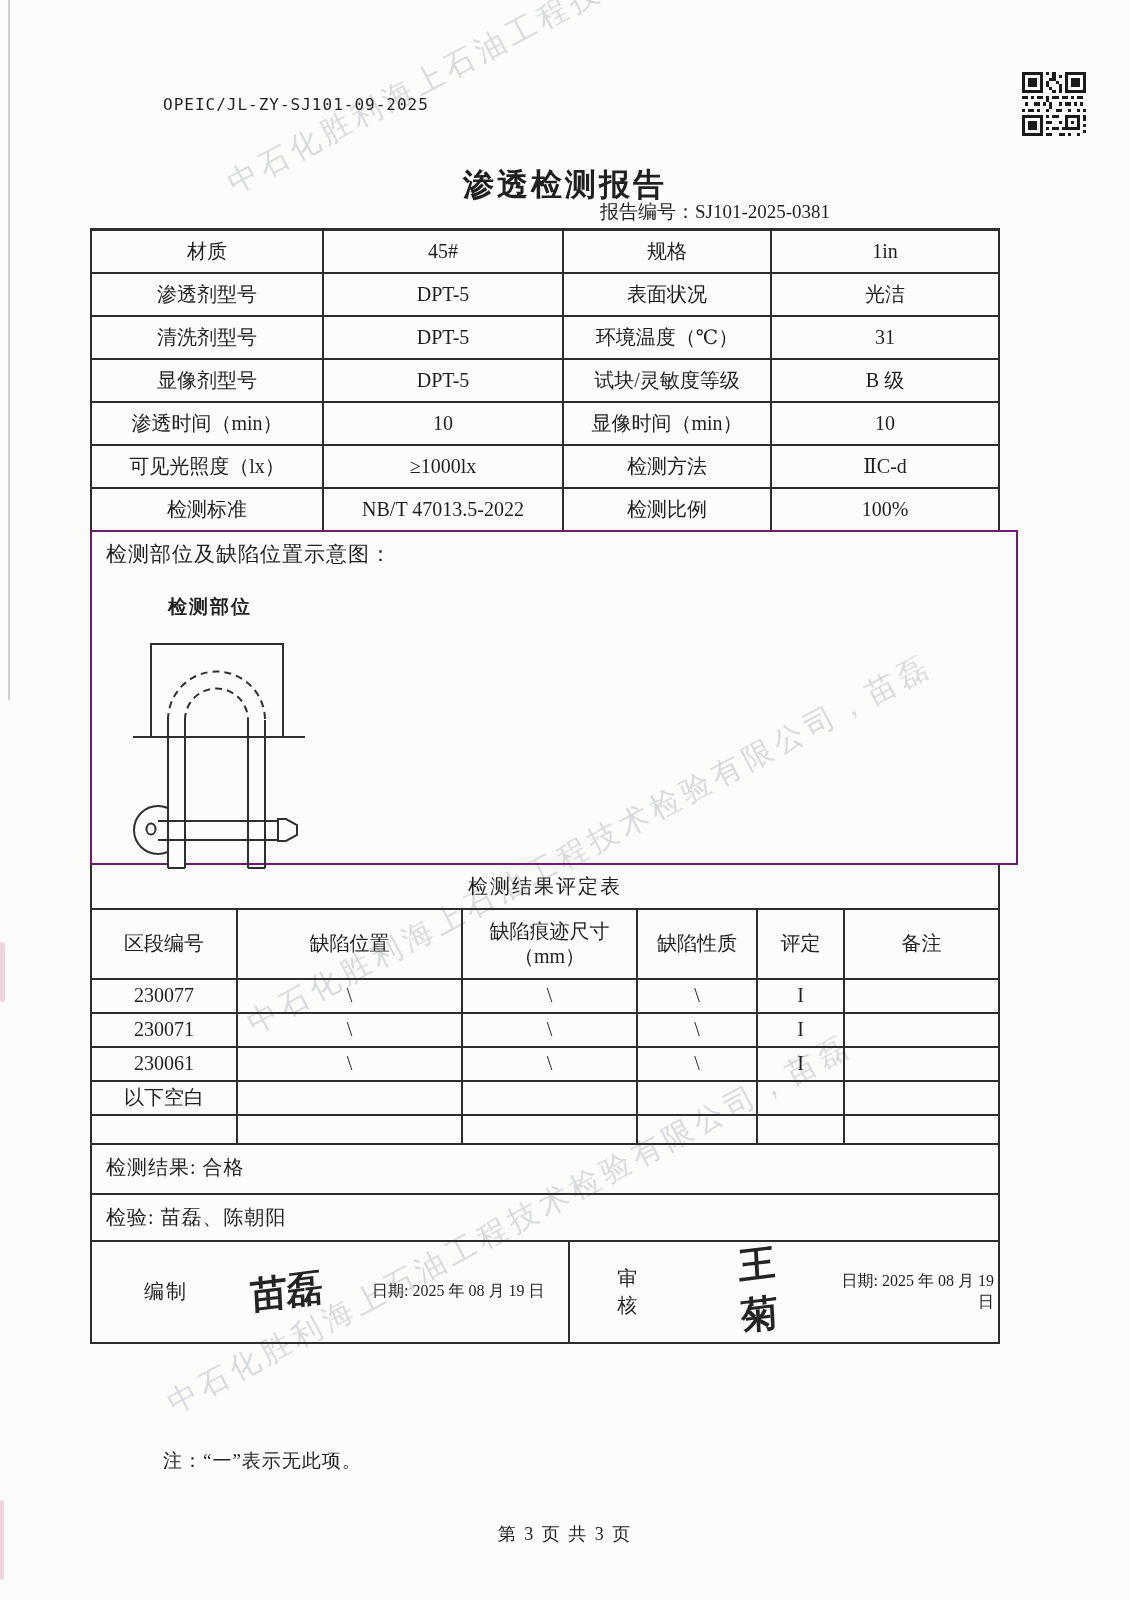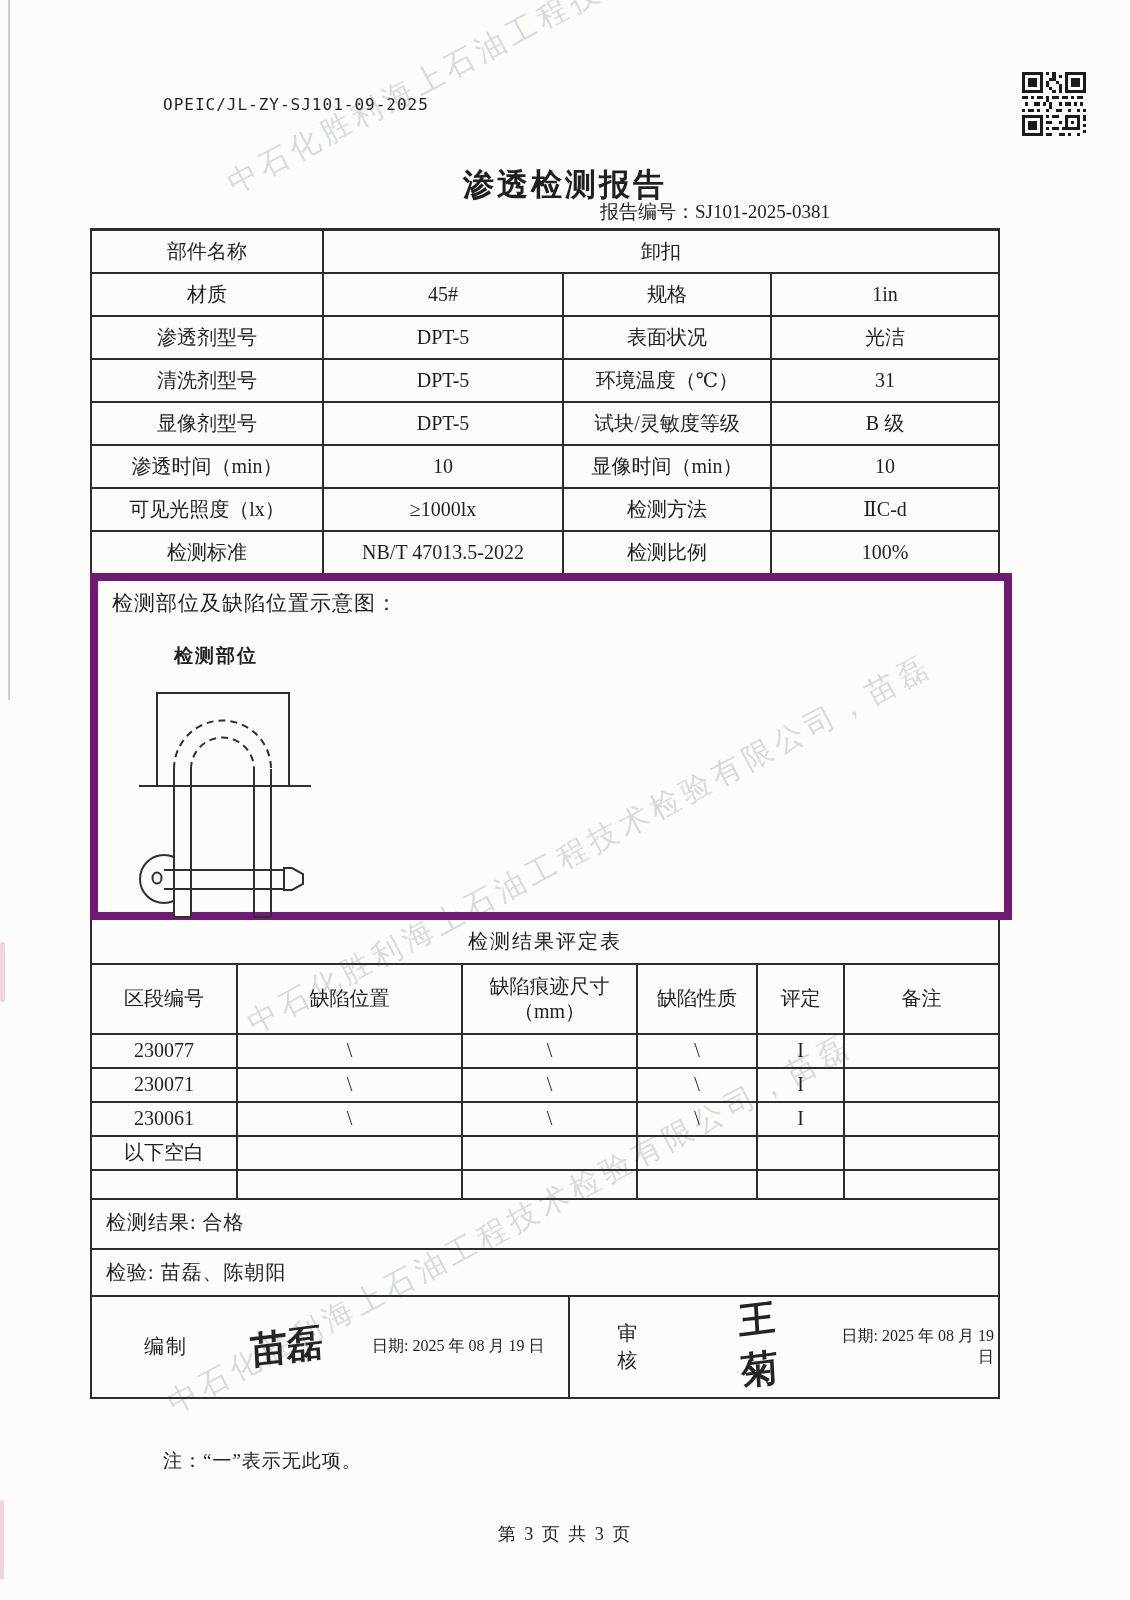--- a/index.html
+++ b/index.html
@@ -17,21 +17,21 @@
   .title{position:absolute;left:0;top:164px;width:1130px;text-align:center;font-size:31px;
          font-weight:bold;letter-spacing:3px;z-index:2;}
   .report-no{position:absolute;left:600px;top:199px;width:352px;text-align:left;font-size:19px;z-index:2;}
   .sheet{position:absolute;left:90px;top:228px;width:910px;z-index:2;}
   table.t{border-collapse:collapse;table-layout:fixed;width:910px;background:transparent;}
   table.t td{border:2px solid #2d2d2d;text-align:center;font-size:20px;padding:0 4px;
              overflow:hidden;background:transparent;}
   table.info{border-top:3px solid #2d2d2d;}
   table.info tr{height:43px;}
   .stack{margin-top:-2px;}
-  .diagram-box{position:relative;width:906px;height:331px;border:8px solid #701a75;background:transparent;}
+  .diagram-box{position:relative;width:906px;height:331px;border:2px solid #701a75;background:transparent;padding-left:18px;}
   .diagram-label{position:absolute;left:14px;top:8px;font-size:21px;letter-spacing:1px;}
   .part-label{position:absolute;left:76px;top:62px;font-size:19px;font-weight:bold;letter-spacing:2px;
               font-family:"DejaVu Sans","Liberation Sans",sans-serif;}
   .shackle{position:absolute;left:38px;top:88px;}
   table.res tr.title-row{height:45px;}
   table.res tr.head-row{height:70px;}
   table.res tr.data-row{height:34px;}
   table.res tr.short-row{height:29px;}
   .res-title{font-size:21px;letter-spacing:2px;}
   .hdr2{display:block;line-height:1.25;}
@@ -91,24 +91,20 @@
   <div class="sheet">
 
     <table class="t info">
       <colgroup>
           <col style="width:232px">
           <col style="width:240px">
           <col style="width:208px">
           <col>
         </colgroup>
       <tbody>
-          <tr>
-        <td>部件名称</td>
-        <td colspan="3">卸扣</td>
-      </tr>
       <tr>
         <td>材质</td>
         <td>45#</td>
         <td>规格</td>
         <td>1in</td>
       </tr>
       <tr>
         <td>渗透剂型号</td>
         <td>DPT-5</td>
         <td>表面状况</td>

